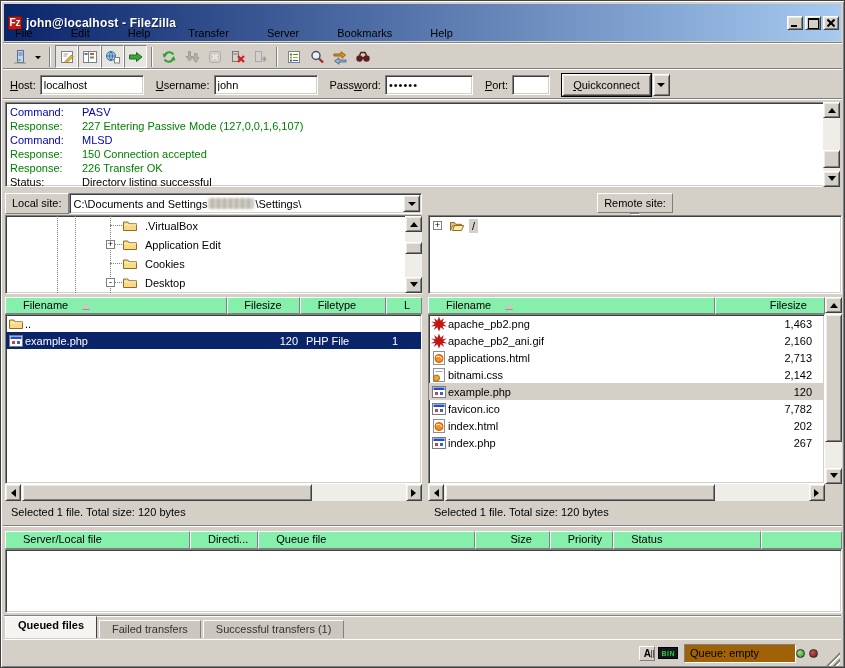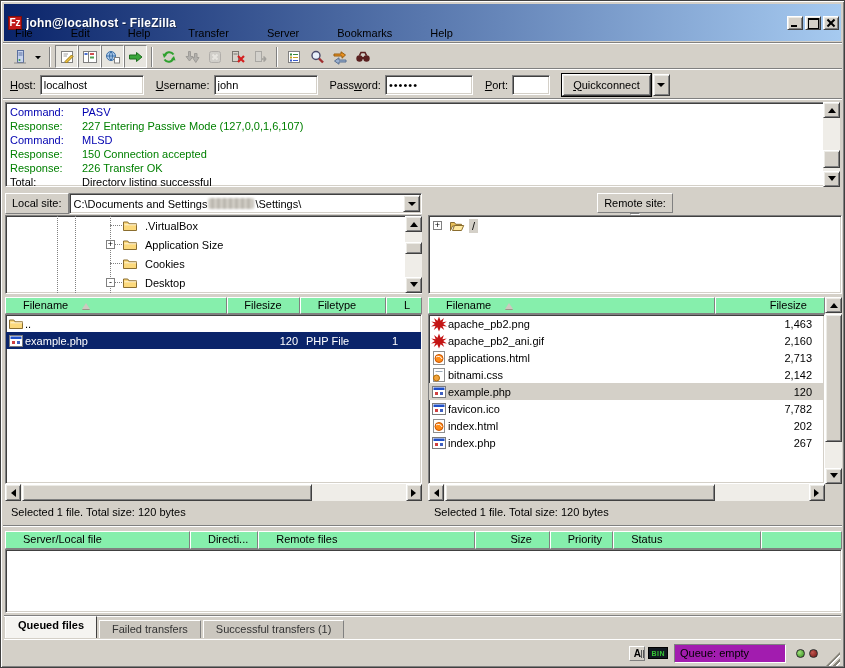--- a/index.html
+++ b/index.html
@@ -181,21 +181,21 @@
     border-color:#fff #404040 transparent #fff;}
 
   
   #statusbar{position:absolute;left:3px;top:638px;right:3px;height:27px;display:flex;align-items:center;justify-content:flex-end;
     border-top:1px solid #fff;}
   #ascii-indicator{width:16px;height:15px;margin-right:3px;background:#d4d0c8;text-align:center;font-size:10px;font-weight:bold;line-height:13px;
     border:1px solid;border-color:#fff #808080 #808080 #fff;position:relative;}
   #ascii-indicator::after{content:'';position:absolute;right:2px;top:3px;width:1px;height:8px;background:#555;box-shadow:2px 0 0 #555;}
   #binary-indicator{height:12px;margin-right:6px;background:#101820;color:#35c435;font-size:7px;font-weight:bold;line-height:12px;padding:0 2px;
     border:1px solid #000;letter-spacing:.5px;}
-  #queue-status-field{width:112px;height:19px;padding:2px 5px;margin-right:10px;background:#a21caf;white-space:nowrap;
+  #queue-status-field{width:112px;height:19px;padding:2px 5px;background:#a16207;white-space:nowrap;
     border:1px solid;border-color:#808080 #fff #fff #808080;}
   .led{width:9px;height:9px;border-radius:50%;border:1px solid #2a2a2a;margin-right:4px;}
   #led-recv{background:radial-gradient(circle at 35% 35%,#9fe07a,#2f8b1a);}
   #led-send{background:radial-gradient(circle at 35% 35%,#c2564f,#6e1414);}
   #resize-grip{width:14px;height:14px;margin:8px 1px 0 4px;align-self:flex-end;cursor:nwse-resize;
     background:repeating-linear-gradient(-45deg,transparent 0 2px,#fff 2px 3px,#848278 3px 5px);
     clip-path:polygon(100% 0,100% 100%,0 100%);}
 </style>
 </head>
 <body>
@@ -453,21 +453,21 @@
       </div>
       <div class="log-line response">
         <span class="log-label">Response:</span>
         <span class="log-text">150 Connection accepted</span>
       </div>
       <div class="log-line response">
         <span class="log-label">Response:</span>
         <span class="log-text">226 Transfer OK</span>
       </div>
       <div class="log-line status">
-        <span class="log-label">Total:</span>
+        <span class="log-label">Status:</span>
         <span class="log-text">Directory listing successful</span>
       </div>
     </div>
   <div id="log-vscroll">
     <div class="sb-btn" style="left:0;top:0">
         <span class="tri-up"></span>
       </div>
     <div class="sb-thumb" style="left:0;top:48px;width:17px;height:18px"></div>
     <div class="sb-btn" style="left:0;bottom:0">
         <span class="tri-down"></span>
@@ -510,21 +510,21 @@
           </span>
           <span class="tlabel">.VirtualBox</span>
         </div>
         <div class="tree-row g-folder exp-plus">
           <span class="expander"></span>
           <span class="tico">
             <svg class="fsvg">
               <use href="#sym-folder"></use>
             </svg>
           </span>
-          <span class="tlabel">Application Size</span>
+          <span class="tlabel">Application Edit</span>
         </div>
         <div class="tree-row g-folder exp-none">
           <span class="tico">
             <svg class="fsvg">
               <use href="#sym-folder"></use>
             </svg>
           </span>
           <span class="tlabel">Cookies</span>
         </div>
         <div class="tree-row g-folder exp-minus">
@@ -728,21 +728,21 @@
 
   <div id="queue-header">
 
   <div class="hcol">
         <span>Server/Local file</span>
       </div>
       <div class="hcol">
         <span>Directi...</span>
       </div>
       <div class="hcol">
-        <span>Remote files</span>
+        <span>Queue file</span>
       </div>
       <div class="hcol">
         <span>Size</span>
       </div>
       <div class="hcol">
         <span>Priority</span>
       </div>
       <div class="hcol">
         <span>Status</span>
       </div>

